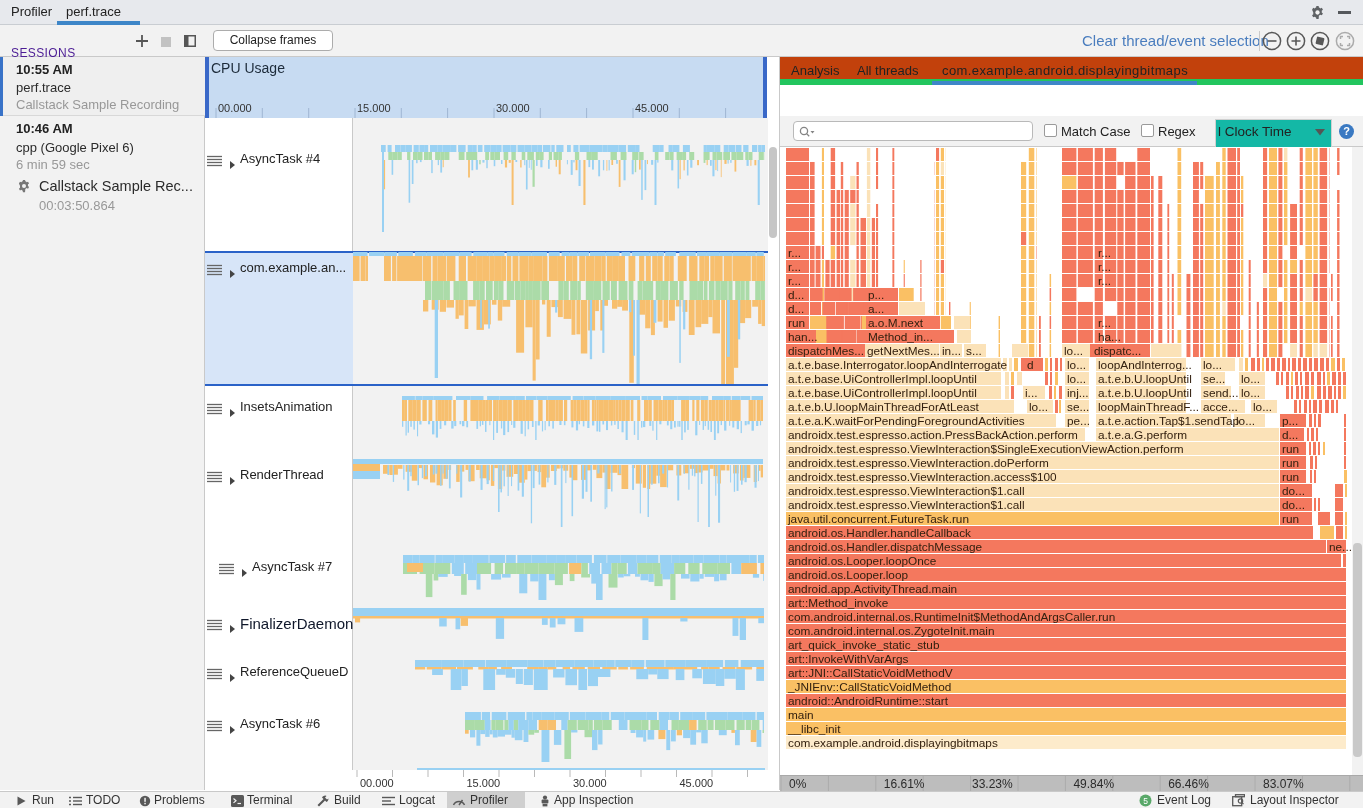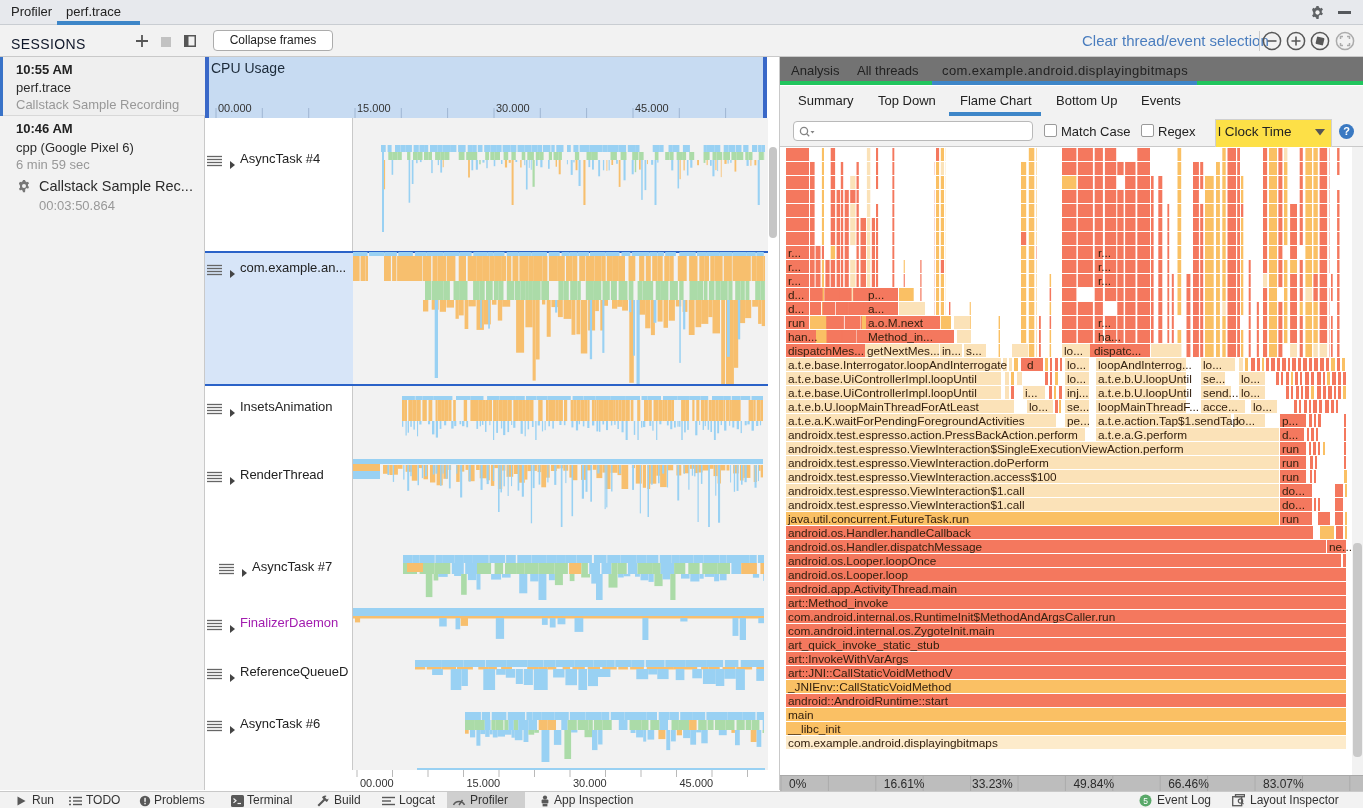--- a/index.html
+++ b/index.html
@@ -10,21 +10,21 @@
 <span class="abs" style="left:11px;top:4px;font-size:13px;color:#222">Profiler</span>
 <span class="abs" style="left:66px;top:4px;font-size:13px;color:#222">perf.trace</span>
 <div class="abs" style="left:57px;top:21px;width:83px;height:4px;background:#3E86C8"></div>
 <svg style="position:absolute;left:1310px;top:5px" width="15" height="15" viewBox="0 0 16 16">
         <path fill="#5f6265" d="M6.8 1h2.4l.3 1.7a5.5 5.5 0 0 1 1.5.9l1.6-.6 1.2 2-1.3 1.1a5.6 5.6 0 0 1 0 1.8l1.3 1.1-1.2 2-1.6-.6a5.5 5.5 0 0 1-1.5.9L9.2 15H6.8l-.3-1.7a5.5 5.5 0 0 1-1.5-.9l-1.6.6-1.2-2 1.3-1.1a5.6 5.6 0 0 1 0-1.8L2.2 5l1.2-2 1.6.6a5.5 5.5 0 0 1 1.5-.9z"></path>
         <circle cx="8" cy="8" r="2.3" fill="#F2F2F2"></circle>
       </svg>
 <div class="abs" style="left:1338px;top:11px;width:13px;height:2.5px;background:#55585c"></div>
 </div>
 <div class="abs" style="left:0;top:25px;width:1363px;height:32px;background:#F2F2F2;border-bottom:1px solid #C9C9C9">
-<span class="abs" style="left:11px;top:11px;font-size:14px;color:#0f172a;letter-spacing:0.4px">SESSIONS</span>
+<span class="abs" style="left:11px;top:21px;font-size:12px;color:#4c1d95;letter-spacing:0.4px">SESSIONS</span>
 <svg class="abs" style="left:136px;top:35px;left:136px;top:10px" width="12" height="12" viewBox="0 0 12 12">
         <path stroke="#565656" stroke-width="1.8" d="M6 0 V12 M0 6 H12"></path>
       </svg>
 <div class="abs" style="left:161px;top:12px;width:10px;height:10px;background:#C2C2C2"></div>
 <svg class="abs" style="left:184px;top:10px" width="12" height="12" viewBox="0 0 12 12">
         <rect x="0.75" y="0.75" width="10.5" height="10.5" fill="none" stroke="#565656" stroke-width="1.5"></rect>
         <rect x="0" y="0" width="4.5" height="12" fill="#565656"></rect>
       </svg>
 <div class="abs" style="left:213px;top:5px;width:120px;height:21px;background:#fff;border:1px solid #ACACAC;border-radius:4px;font-size:12px;color:#222;text-align:center;line-height:19px">Collapse frames</div>
 <span class="abs" style="left:1082px;top:7px;font-size:15px;color:#4A7DBE">Clear thread/event selection</span>
@@ -1185,21 +1185,21 @@
           <g stroke="#666" stroke-width="1.3">
             <line x1="0" y1="1.5" x2="15" y2="1.5"></line>
             <line x1="0" y1="4.5" x2="15" y2="4.5"></line>
             <line x1="0" y1="7.5" x2="15" y2="7.5"></line>
             <line x1="0" y1="10.5" x2="15" y2="10.5"></line>
           </g>
         </svg></span>
       <span style="position:absolute;left:21px;top:4px"><svg width="8" height="8" viewBox="0 0 8 8">
           <path fill="#444" d="M2 0 L7 4 L2 8 Z"></path>
         </svg></span>
-      <span style="position:absolute;left:33px;top:0px;font-size:13px;color:#a21caf;white-space:nowrap">FinalizerDaemon</span>
+      <span style="position:absolute;left:33px;top:0px;font-size:15px;color:#0f172a;white-space:nowrap">FinalizerDaemon</span>
     </div>
 <div style="position:absolute;left:207px;top:664px;width:144px;height:16px;">
       <span style="position:absolute;left:0;top:2px"><svg width="15" height="12" viewBox="0 0 15 12">
           <g stroke="#666" stroke-width="1.3">
             <line x1="0" y1="1.5" x2="15" y2="1.5"></line>
             <line x1="0" y1="4.5" x2="15" y2="4.5"></line>
             <line x1="0" y1="7.5" x2="15" y2="7.5"></line>
             <line x1="0" y1="10.5" x2="15" y2="10.5"></line>
           </g>
         </svg></span>
@@ -1237,47 +1237,39 @@
         <line x1="323.5" y1="0" x2="323.5" y2="7" stroke="#B9B9B9" stroke-width="1"></line>
         <line x1="359.0" y1="0" x2="359.0" y2="7" stroke="#B9B9B9" stroke-width="1"></line>
         <line x1="394.5" y1="0" x2="394.5" y2="7" stroke="#B9B9B9" stroke-width="1"></line>
       </svg>
 <span class="abs" style="left:7.0px;top:7px;font-size:11px;color:#333">00.000</span>
 <span class="abs" style="left:113.5px;top:7px;font-size:11px;color:#333">15.000</span>
 <span class="abs" style="left:220.0px;top:7px;font-size:11px;color:#333">30.000</span>
 <span class="abs" style="left:326.5px;top:7px;font-size:11px;color:#333">45.000</span>
 </div>
 <div class="abs" style="left:779px;top:57px;width:1px;height:733px;background:#C9C9C9"></div>
-<div class="abs" style="left:780px;top:57px;width:583px;height:28px;background:#737373;border-bottom:4px solid #22c55e">
+<div class="abs" style="left:780px;top:57px;width:583px;height:28px;background:#c2410c;border-bottom:6px solid #22c55e">
 <span class="abs" style="left:11px;top:6px;font-size:13px;color:#222">Analysis</span>
 <span class="abs" style="left:77px;top:6px;font-size:13px;color:#222">All threads</span>
 <span class="abs" style="left:162px;top:6px;font-size:13px;letter-spacing:0.4px;color:#222">com.example.android.displayingbitmaps</span>
 <div class="abs" style="left:152px;top:24px;width:265px;height:4px;background:#3E86C8"></div>
-</div>
-<div class="abs" style="left:780px;top:86px;width:583px;height:30px;background:#F2F2F2">
-<span class="abs" style="left:18px;top:7px;font-size:13px;color:#222">Summary</span>
-<span class="abs" style="left:98px;top:7px;font-size:13px;color:#222">Top Down</span>
-<span class="abs" style="left:180px;top:7px;font-size:13px;color:#222">Flame Chart</span>
-<span class="abs" style="left:276px;top:7px;font-size:13px;color:#222">Bottom Up</span>
-<span class="abs" style="left:361px;top:7px;font-size:13px;color:#222">Events</span>
-<div class="abs" style="left:169px;top:26px;width:92px;height:4px;background:#3E86C8"></div>
 </div>
 <div class="abs" style="left:780px;top:116px;width:583px;height:31px;background:#F2F2F2;border-bottom:1px solid #C9C9C9">
 <div class="abs" style="left:13px;top:5px;width:240px;height:20px;background:#fff;border:1px solid #B9B9B9;border-radius:4px">
         <svg style="position:absolute;left:5px;top:4px" width="16" height="12" viewBox="0 0 16 12">
           <circle cx="5" cy="5" r="3.6" fill="none" stroke="#848484" stroke-width="1.3"></circle>
           <line x1="7.6" y1="7.6" x2="10.2" y2="10.2" stroke="#848484" stroke-width="1.3"></line>
           <path d="M11.5 5 l4 0 -2 2.5 Z" fill="#848484"></path>
         </svg>
       </div>
 <div class="abs" style="left:264px;top:8px;width:13px;height:13px;background:#fff;border:1px solid #9A9A9A;border-radius:2px"></div>
 <span class="abs" style="left:281px;top:8px;font-size:13px;color:#222">Match Case</span>
 <div class="abs" style="left:361px;top:8px;width:13px;height:13px;background:#fff;border:1px solid #9A9A9A;border-radius:2px"></div>
 <span class="abs" style="left:378px;top:8px;font-size:13px;color:#222">Regex</span>
-<div class="abs" style="left:435px;top:3px;width:117px;height:32px;background:#fde047;border:1px solid #D0D0D0;overflow:hidden">
+<div class="abs" style="left:435px;top:3px;width:117px;height:32px;background:#14b8a6;border:1px solid #D0D0D0;overflow:hidden">
         <span style="position:absolute;left:2px;top:4px;font-size:13.5px;color:#222;white-space:nowrap">l Clock Time</span>
         <svg style="position:absolute;right:6px;top:9px" width="10" height="7" viewBox="0 0 10 7">
           <path fill="#555" d="M0 0 h10 l-5 6.5 Z"></path>
         </svg>
       </div>
 <div class="abs" style="left:559px;top:8px;width:15px;height:15px;border-radius:50%;background:#3A79C2;color:#fff;font-size:11px;font-weight:bold;text-align:center;line-height:15px">?</div>
 </div>
 <div class="abs" style="left:780px;top:147px;width:583px;height:628px;background:#fff"></div>
 <svg width="582" height="628" viewBox="0 0 582 628" style="position:absolute;left:781px;top:147px;">
       <rect x="5.0" y="1" width="23.0" height="13" fill="#F4785E"></rect>

